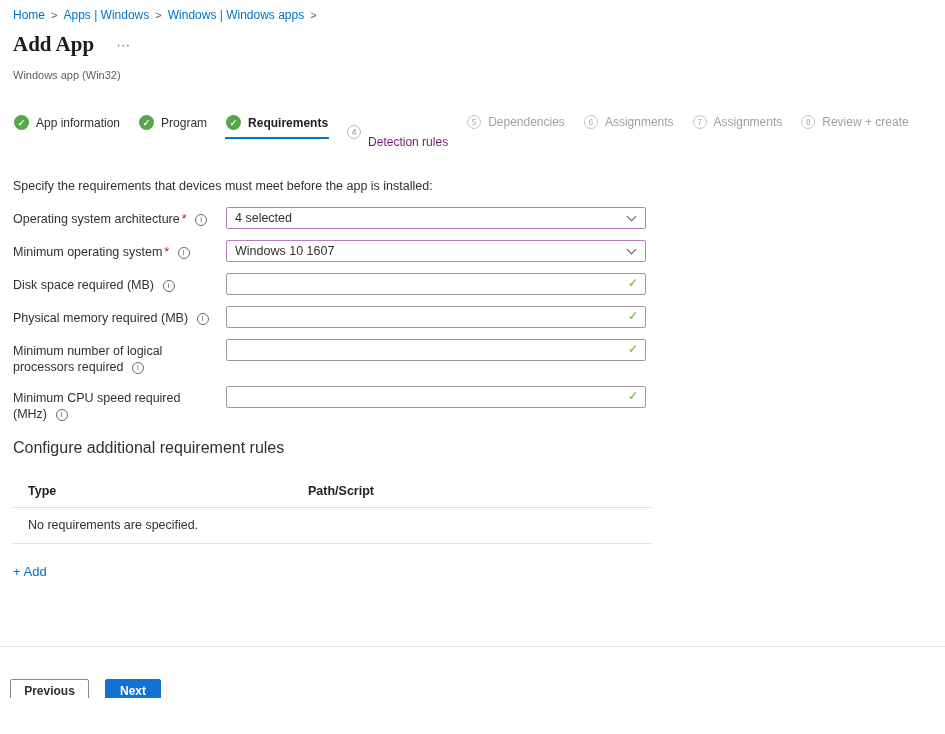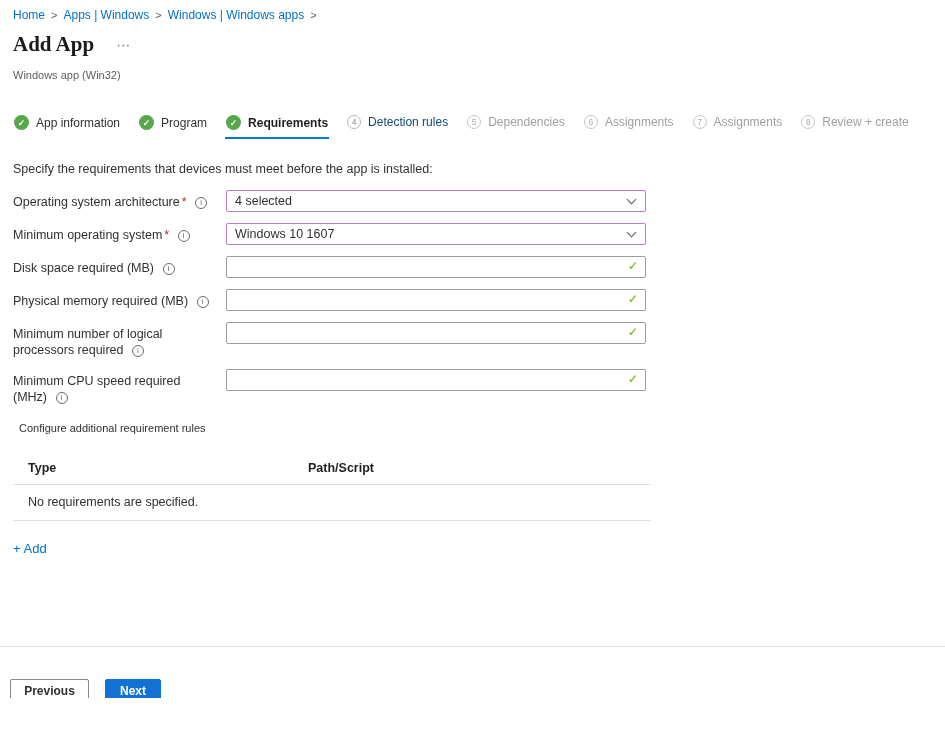--- a/index.html
+++ b/index.html
@@ -22,21 +22,21 @@
   
   .steps { display:flex; align-items:flex-start; margin-top:31px; font-size:12px; }
   .step { display:flex; align-items:center; padding:3px 1px 7px 1px; margin-right:17px; white-space:nowrap; cursor:pointer; }
   .step-label { margin-left:7px; color:#323130; }
   .step.active { border-bottom:2px solid #0078d4; }
   .step.active .step-label { font-weight:700; color:#201f1e; }
   .icon-done { width:15px; height:15px; border-radius:50%; background:#57a64a; color:#fff;
                display:flex; align-items:center; justify-content:center; font-size:9px; font-weight:700; flex:0 0 15px; }
   .icon-num { width:14px; height:14px; border-radius:50%; border:1px solid #b8b6b4; color:#8d8b89;
               display:flex; align-items:center; justify-content:center; font-size:8.5px; flex:0 0 14px; background:#fff; }
-  .step.next .step-label { color:#0c4a6e; }
+  .step.next .step-label { color:#701a75;margin-top:20px; }
   .step.disabled { cursor:default; }
   .step.disabled .step-label { color:#a19f9d; }
   .step.disabled .icon-num { border-color:#c8c6c4; color:#adabab; }
 
   
   .desc { margin-top:23px; font-size:12.5px; color:#323130; }
 
   
   .form { margin-top:14px; }
   .form-row { display:grid; grid-template-columns:213px 420px; margin-bottom:11px; align-items:start; }
@@ -47,21 +47,21 @@
                vertical-align:1px; cursor:pointer; }
   .control { position:relative; height:22px; }
   .dropdown { height:22px; width:100%; background:#fff; border:1.5px solid #b97ebf; border-radius:2px;
               display:flex; align-items:center; padding:0 26px 0 8px; font-size:12.5px; color:#323130; cursor:pointer; }
   .chevron { position:absolute; right:11px; top:6px; width:7px; height:7px;
              border-right:1.5px solid #605e5c; border-bottom:1.5px solid #605e5c; transform:rotate(45deg); }
   .textbox { height:22px; width:100%; border:1px solid #9d9b99; border-radius:2px; padding:0 26px 0 8px;
              font-size:12.5px; font-family:inherit; color:#323130; outline:none; }
   .valid-check { position:absolute; right:8px; top:3px; color:#8bc34a; font-size:12px; font-weight:700; }
 
-  .section-label { margin-top:17px; font-size:11px; color:#323130;margin-left:6px; }
+  .section-label { margin-top:17px; font-size:16px; color:#323130; }
 
   
   .rules-table { margin-top:22px; width:638px; font-size:12.5px; }
   .rules-head { display:grid; grid-template-columns:272px 1fr; padding:5px 0 9px 15px;
                 font-weight:700; color:#201f1e; border-bottom:1px solid #e1dfdd;gap:8px; }
   .rules-empty { padding:10px 0 11px 15px; border-bottom:1px solid #e1dfdd; color:#323130; }
   .add-link { display:inline-block; margin-top:20px; color:#0072c9; font-size:13px; cursor:pointer; }
 
   
   .footer { position:absolute; left:0; right:0; bottom:8px; height:44px; background:#fff;

